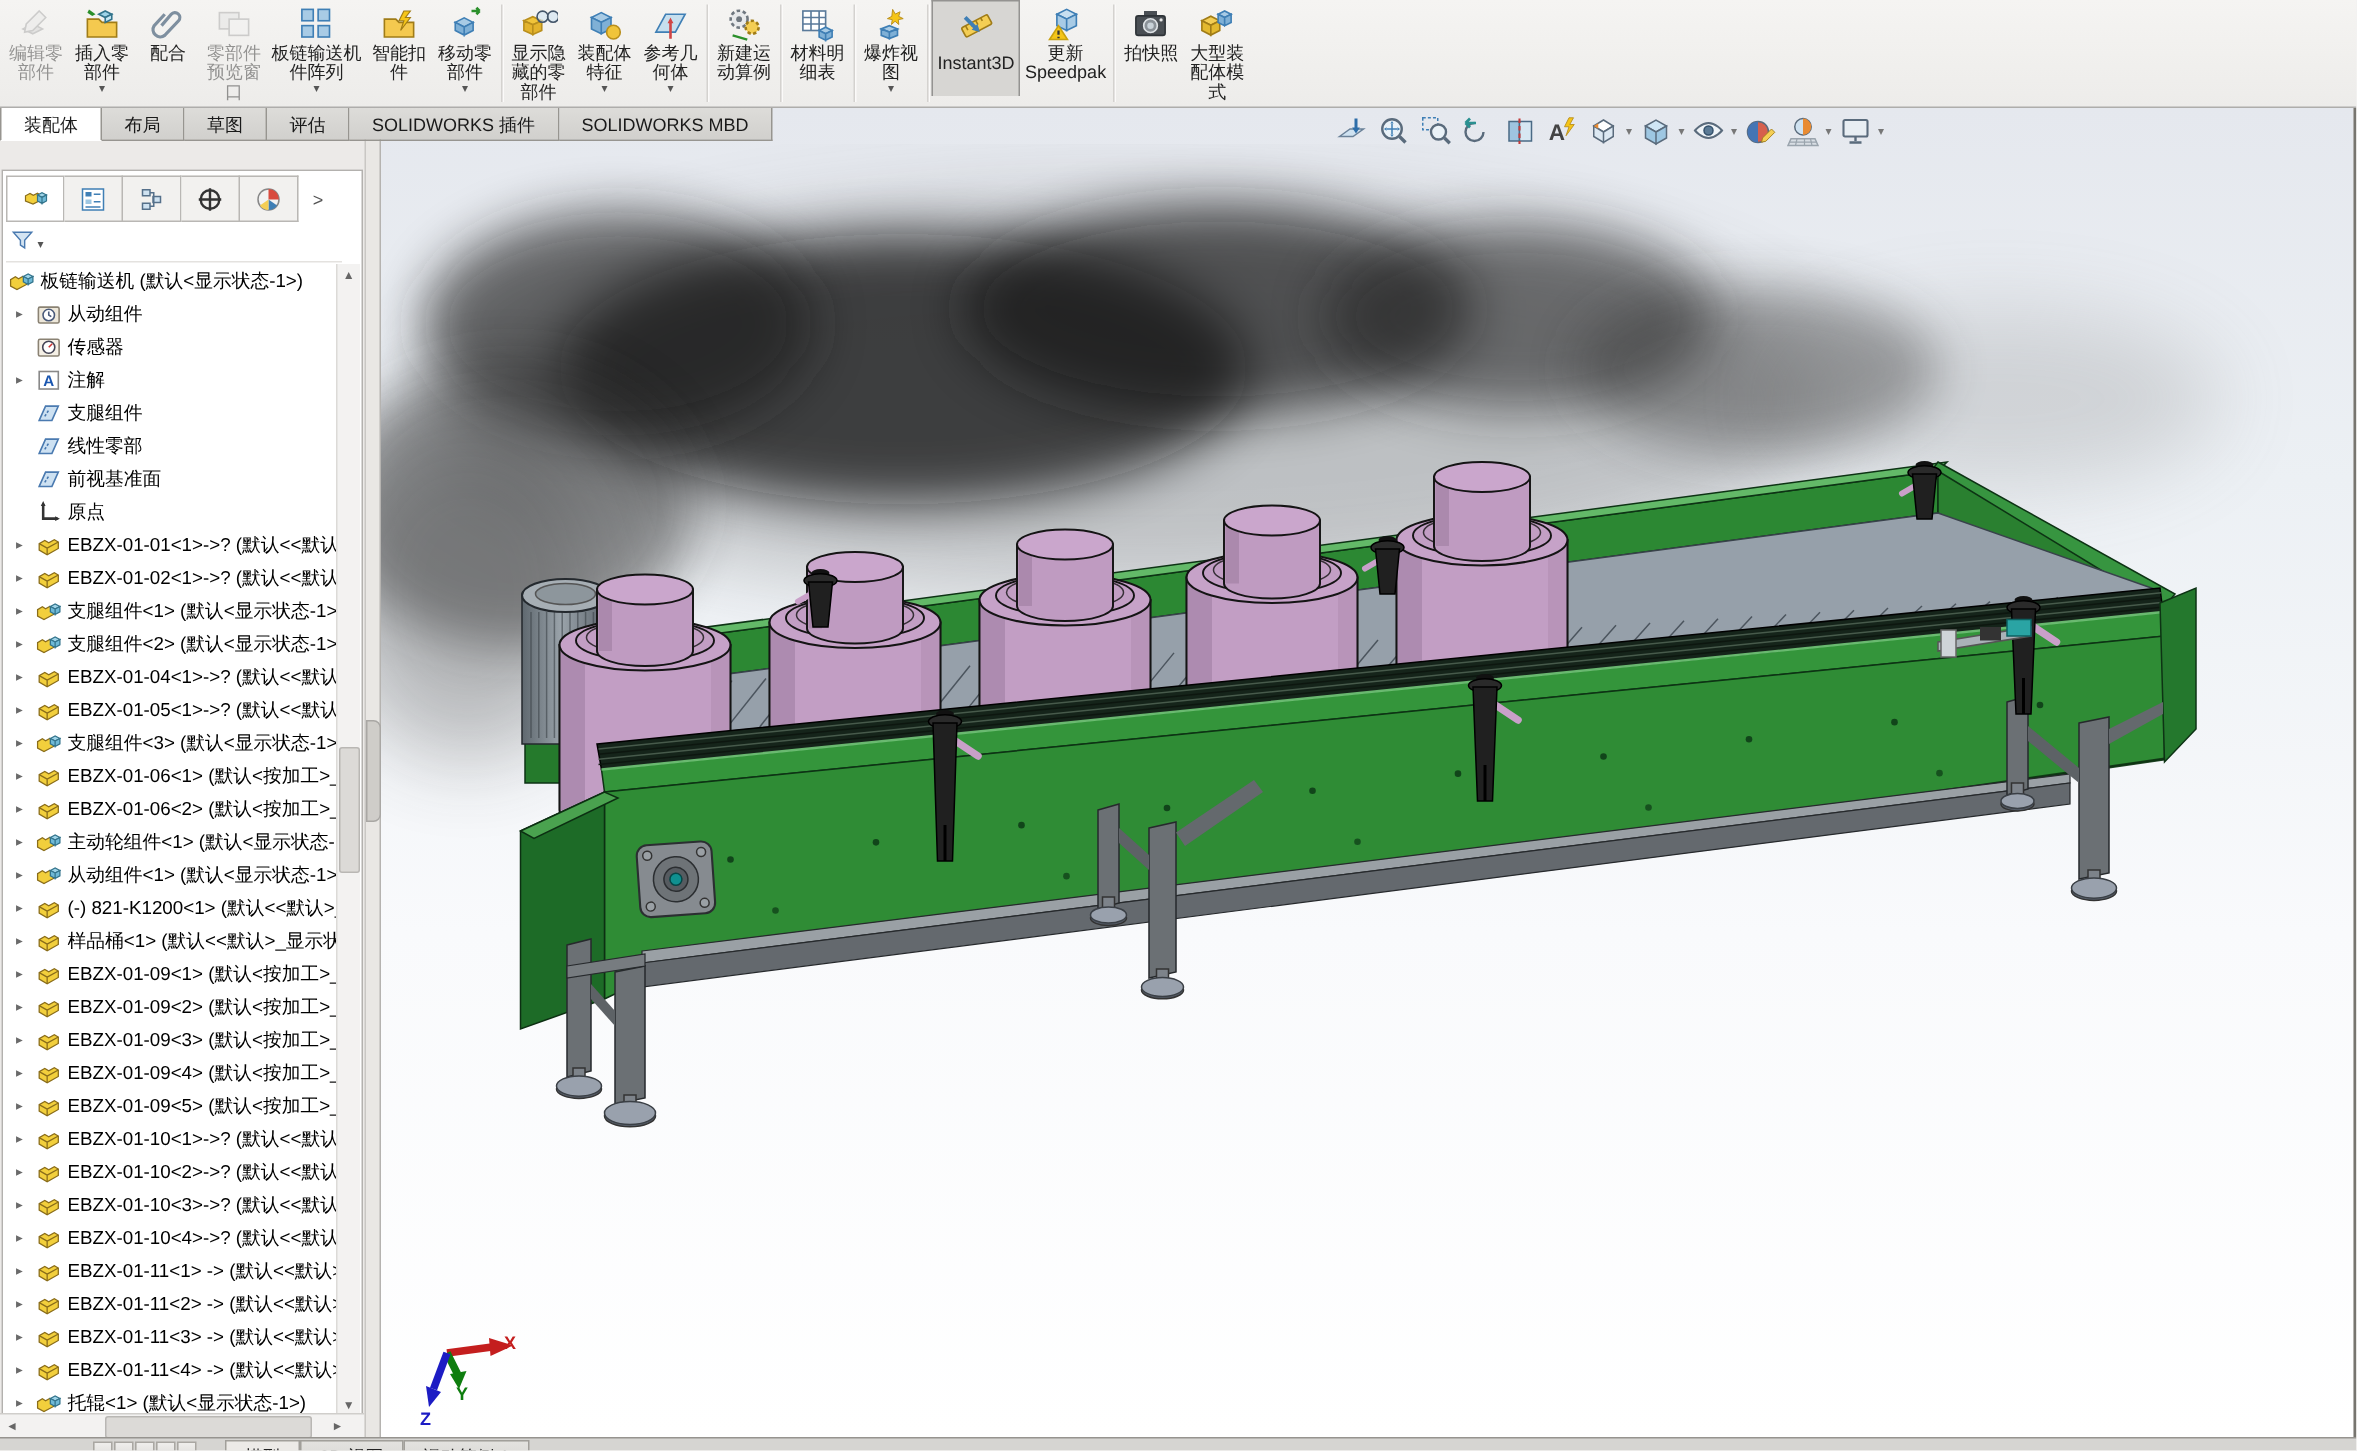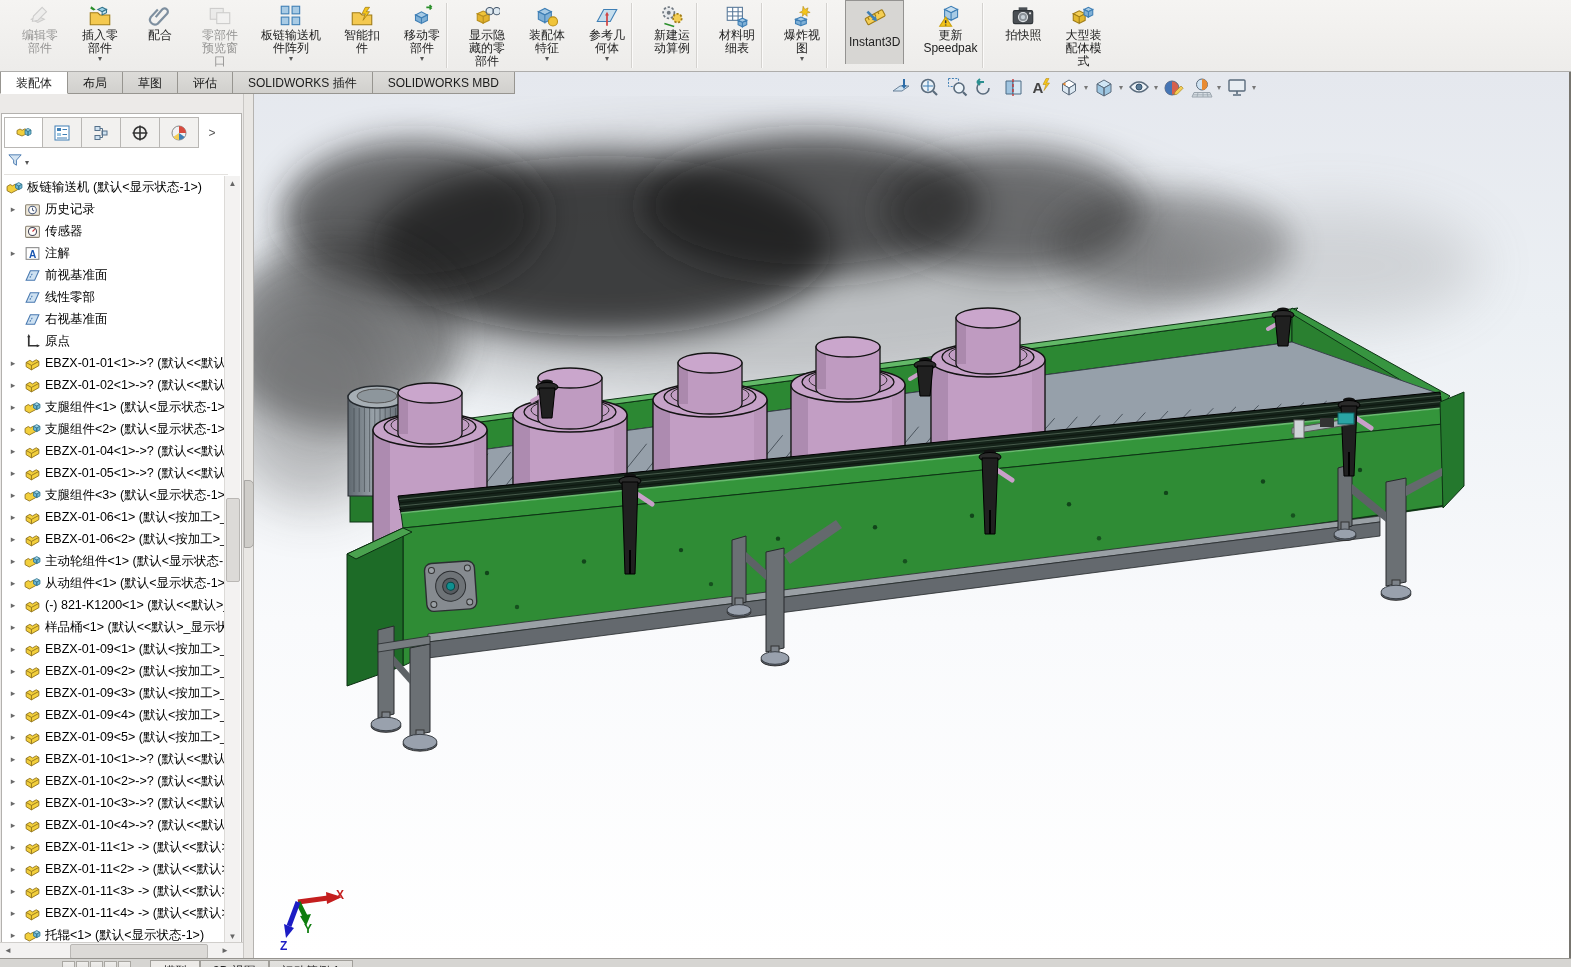--- a/index.html
+++ b/index.html
@@ -4,21 +4,21 @@
 <style>
   html,body{margin:0;padding:0;}
   body{font-family:"Liberation Sans","DejaVu Sans",sans-serif;}
   #app{position:relative;width:1571px;height:967px;overflow:hidden;background:#eceae8;font-size:12px;}
 
   
   #ribbon{position:absolute;left:0;top:0;width:1571px;height:72px;
     background:linear-gradient(#f5f4f2,#edecea);border-bottom:1px solid #aeadab;
     display:flex;align-items:stretch;padding-left:2px;box-sizing:border-box;}
   .rbtn{position:relative;display:flex;flex-direction:column;align-items:center;
-    min-width:44px;padding:2px 3px 0 3px;height:64px;box-sizing:border-box;cursor:default;margin-left:16px;}
+    min-width:44px;padding:2px 3px 0 3px;height:64px;box-sizing:border-box;cursor:default;}
   .rbtn .ricon{width:26px;height:26px;flex:0 0 26px;margin-top:1px;}
   .rbtn .ricon svg{width:26px;height:26px;}
   .rlabel{margin-top:0;text-align:center;color:#222;line-height:13px;font-size:12px;display:flex;flex-direction:column;}
   .rbtn.disabled{filter:grayscale(1);opacity:.45;}
   .rbtn.active{background:#d7d6d3;border:1px solid #949391;border-bottom:none;}
   .rbtn.active .rlabel{margin-top:6px;}
   .rcaret{position:absolute;bottom:1px;left:50%;transform:translateX(-50%);font-size:8px;color:#555;line-height:8px;}
   .rsep{width:1px;background:#d4d2cf;margin:3px 2px;box-shadow:1px 0 0 #fbfaf9;}
 
   
@@ -743,21 +743,21 @@
               </svg></span>
             <span class="tlabel">板链输送机 (默认&lt;显示状态-1&gt;)</span>
           </div>
           <div class="trow">
             <span class="arr">▸</span>
             <span class="ticon"><svg viewBox="0 0 16 16">
                 <rect x="1.5" y="3.5" width="13" height="10" rx="1" fill="#eee8da" stroke="#8a8273"></rect>
                 <circle cx="8" cy="8.5" r="3.6" fill="#fff" stroke="#4a5a7a"></circle>
                 <path d="M8 6.3v2.2l1.6 1" stroke="#4a5a7a" fill="none"></path>
               </svg></span>
-            <span class="tlabel">历史记录</span>
+            <span class="tlabel">从动组件</span>
           </div>
           <div class="trow">
             <span class="noarr"></span>
             <span class="ticon"><svg viewBox="0 0 16 16">
                 <rect x="1.5" y="3" width="13" height="10.5" rx="1" fill="#f5f0e6" stroke="#8a8273"></rect>
                 <circle cx="8" cy="8" r="3.8" fill="#fff" stroke="#445"></circle>
                 <path d="M8 8l2.2-2.2" stroke="#c33"></path>
               </svg></span>
             <span class="tlabel">传感器</span>
           </div>
@@ -768,37 +768,37 @@
                 <text x="4.6" y="11.8" font-size="9.5" font-weight="bold" fill="#1a56b0">A</text>
               </svg></span>
             <span class="tlabel">注解</span>
           </div>
           <div class="trow">
             <span class="noarr"></span>
             <span class="ticon"><svg viewBox="0 0 16 16">
                 <path d="M2 12.5l4-9h8l-4 9z" fill="#bcd7ee" fill-opacity=".75" stroke="#4a7ab0"></path>
                 <path d="M5.5 10l2.8-4.5" stroke="#4a7ab0" stroke-dasharray="1.6 1.1"></path>
               </svg></span>
-            <span class="tlabel">前视基准面</span>
+            <span class="tlabel">支腿组件</span>
           </div>
           <div class="trow">
             <span class="noarr"></span>
             <span class="ticon"><svg viewBox="0 0 16 16">
                 <path d="M2 12.5l4-9h8l-4 9z" fill="#bcd7ee" fill-opacity=".75" stroke="#4a7ab0"></path>
                 <path d="M5.5 10l2.8-4.5" stroke="#4a7ab0" stroke-dasharray="1.6 1.1"></path>
               </svg></span>
             <span class="tlabel">线性零部</span>
           </div>
           <div class="trow">
             <span class="noarr"></span>
             <span class="ticon"><svg viewBox="0 0 16 16">
                 <path d="M2 12.5l4-9h8l-4 9z" fill="#bcd7ee" fill-opacity=".75" stroke="#4a7ab0"></path>
                 <path d="M5.5 10l2.8-4.5" stroke="#4a7ab0" stroke-dasharray="1.6 1.1"></path>
               </svg></span>
-            <span class="tlabel">右视基准面</span>
+            <span class="tlabel">前视基准面</span>
           </div>
           <div class="trow">
             <span class="noarr"></span>
             <span class="ticon"><svg viewBox="0 0 16 16">
                 <path d="M4.5 3v9h9" fill="none" stroke="#333" stroke-width="1.6"></path>
                 <path d="M4.5 1l-1.5 3h3zM15 12l-3-1.5v3z" fill="#333"></path>
               </svg></span>
             <span class="tlabel">原点</span>
           </div>
           <div class="trow">

